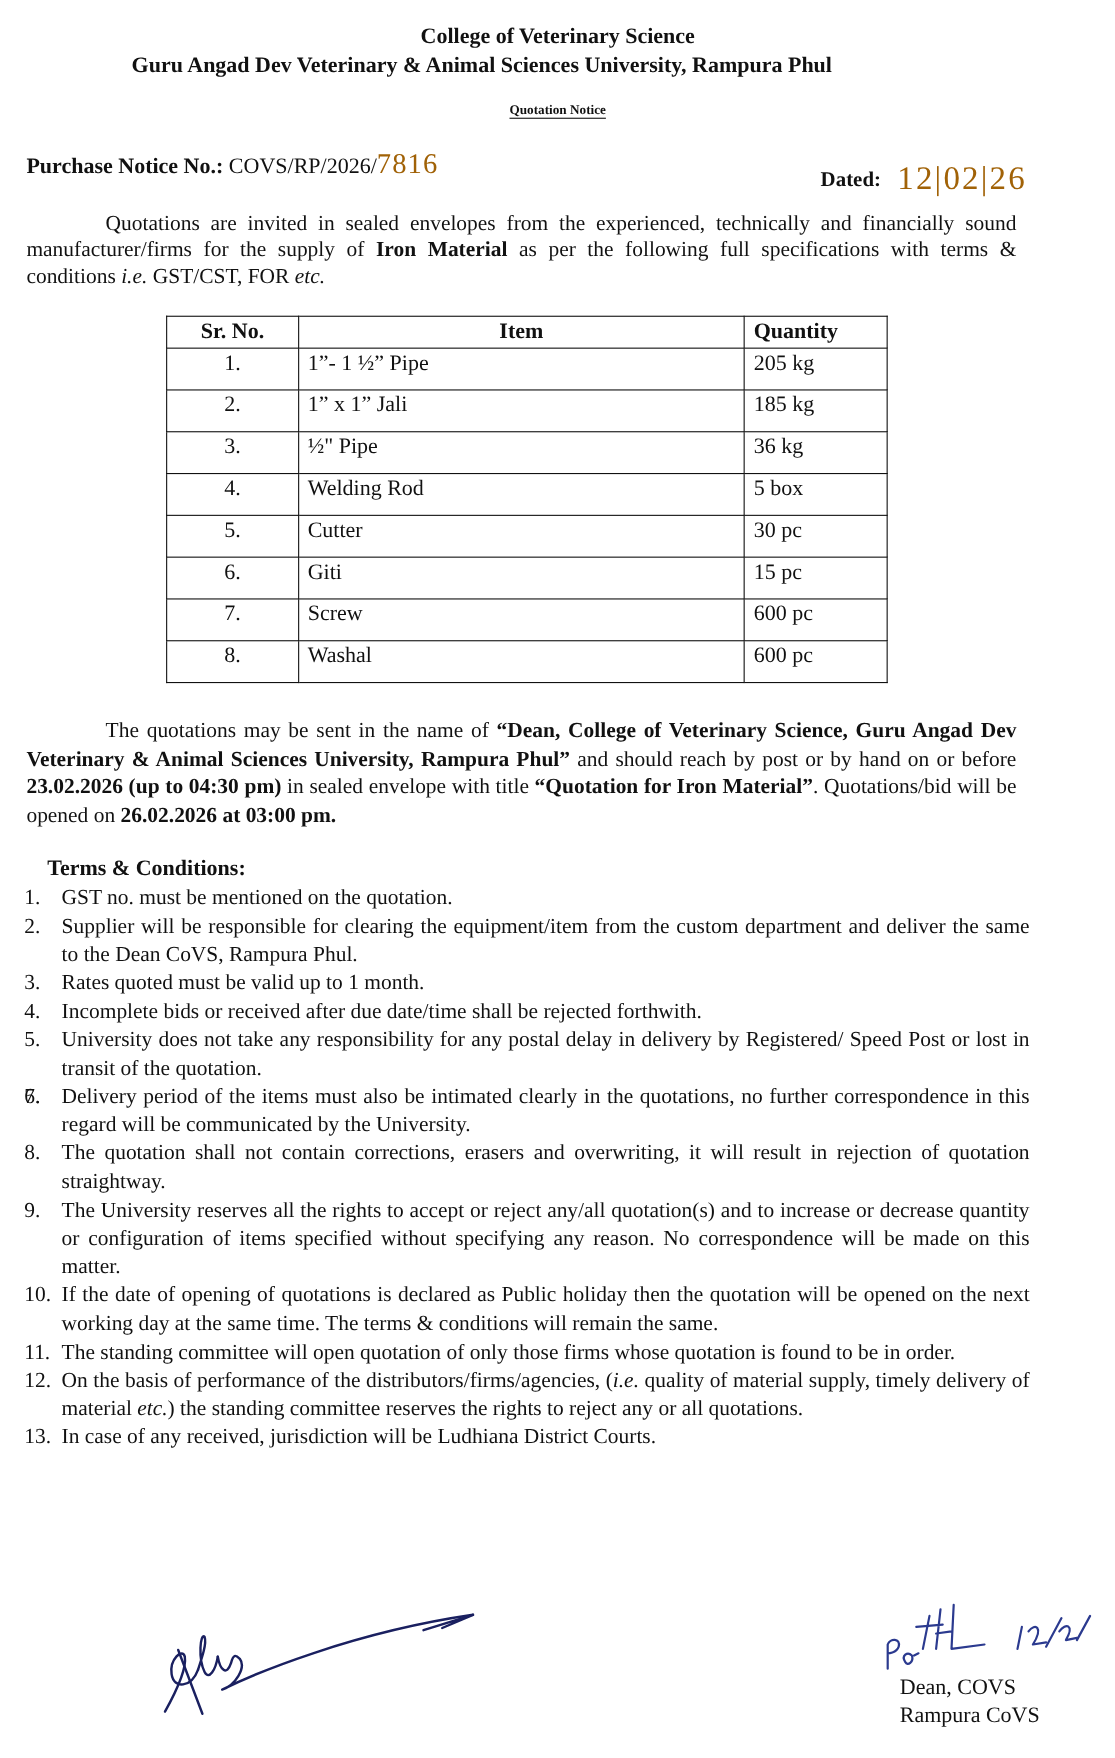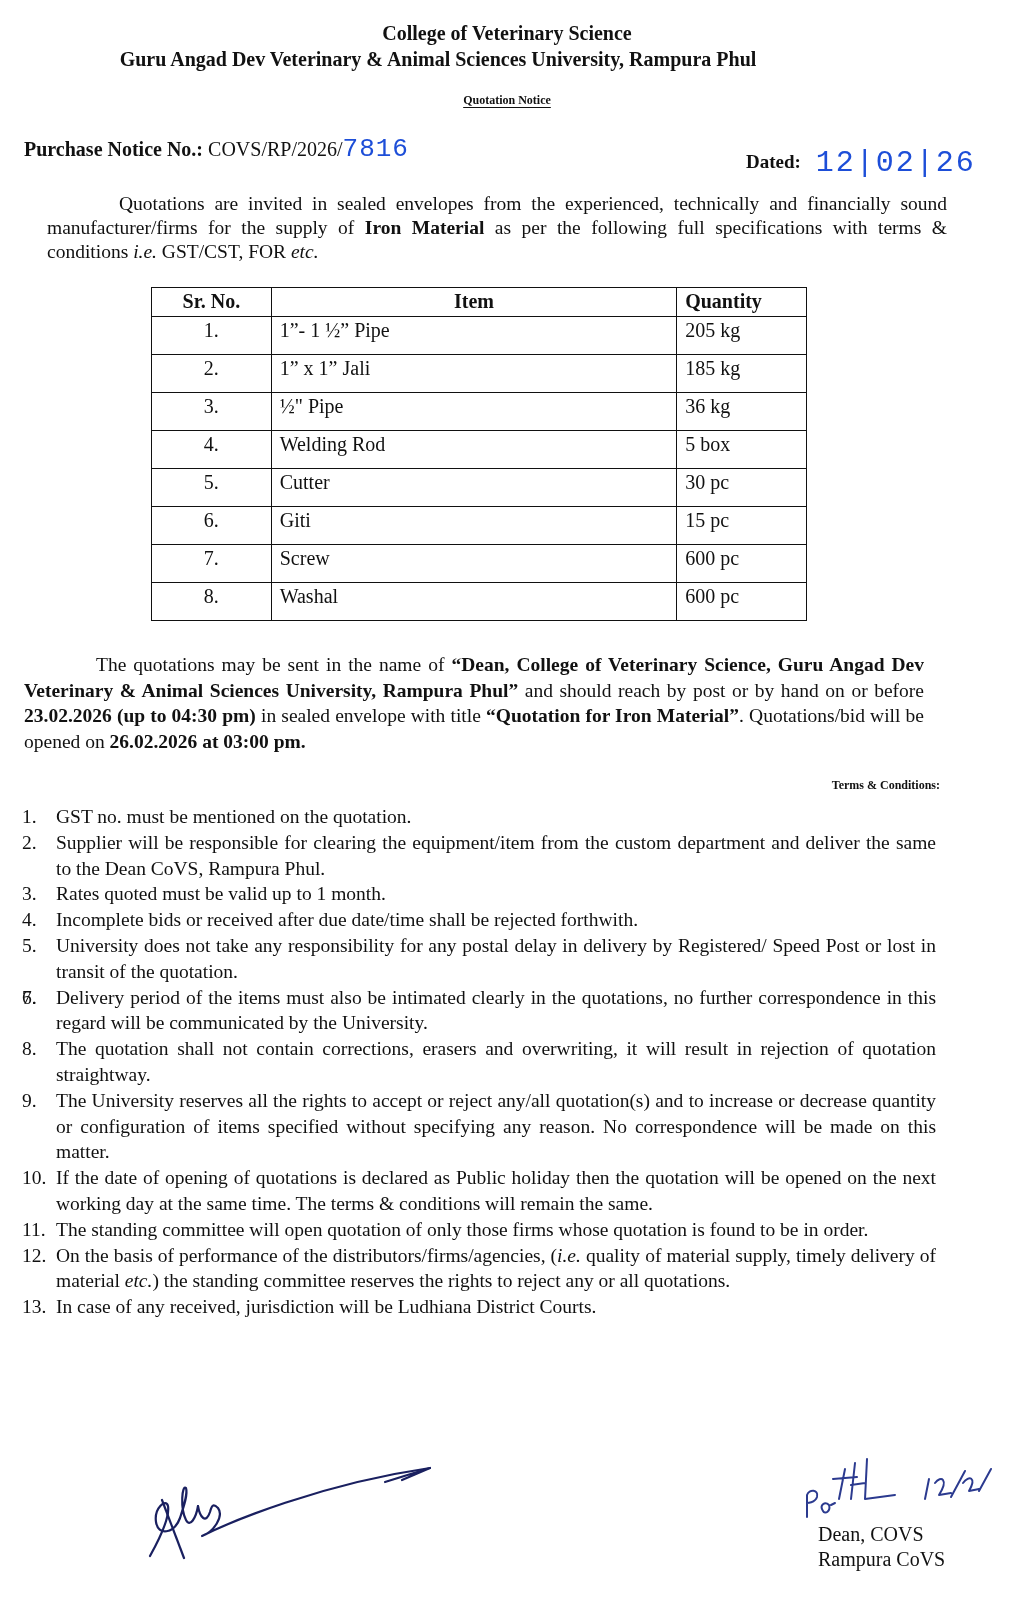--- a/index.html
+++ b/index.html
@@ -7,40 +7,40 @@
     width: 1014px; height: 1598px; position: relative; overflow: hidden;
     font-family: "Liberation Serif", serif; color: #111;
   }
   .abs { position: absolute; }
   .hdr1 { left: 0; width: 1014px; top: 22px; text-align: center; font-size: 20px; font-weight: bold; }
   .hdr2 { left: 0; width: 876px; top: 48px; text-align: center; font-size: 20px; font-weight: bold; }
   .title { left: 0; width: 1014px; top: 93px; text-align: center; font-size: 12px; font-weight: bold; }
   .title span { text-decoration: underline; text-underline-offset: 3px; }
   .pno { left: 24px; top: 134px; font-size: 20px; }
   .pno b { font-weight: bold; }
-  .hand { font-family: Liberation Mono, monospace; color: #1d4ed8; font-weight: 300; text-align: right; }
+  .hand { font-family: Liberation Serif, serif; color: #a16207; font-weight: 300; text-align: right; }
   .pno .hand { font-size: 26px; letter-spacing: 1px; }
   .dated { left: 746px; top: 146px; font-size: 19px; font-weight: bold; }
   .dated .hand { font-size: 30px; font-weight: normal; margin-left: 10px; letter-spacing: 2px; vertical-align: -3px; }
   .para { left: 24px; width: 900px; font-size: 19.5px; line-height: 24px; text-align: justify; }
   .para .ind { display: inline-block; width: 72px; }
-  .p1 { top: 192px; margin-left: 23px; }
+  .p1 { top: 192px; }
   .p2 { top: 652px; line-height: 25.5px; }
   table.items {
     position: absolute; left: 151px; top: 287px; width: 656px;
     border-collapse: collapse; font-size: 20px;
   }
   table.items th, table.items td { border: 1.5px solid #111; padding: 0 8px; vertical-align: top; }
   table.items th { font-weight: bold; height: 28px; line-height: 26px; }
   table.items td { height: 37px; line-height: 26px; }
   .c1 { width: 102px; text-align: center; }
   .c2 { width: 386px; text-align: left; }
   .c3 { width: 112px; text-align: left; }
   .th-item { text-align: center !important; }
-  .tc-head { left: 0; width: 940px; top: 778px; text-align: right; font-size: 12px; font-weight: bold; }
+  .tc-head { left: 0; width: 940px; top: 778px; text-align: left; font-size: 20px; font-weight: bold; padding-left: 43px; }
   ol.terms {
     position: absolute; left: 0; top: 804px; width: 936px; margin: 0; padding: 0;
     list-style: none; font-size: 19.5px; line-height: 25.8px;
   }
   ol.terms li { position: relative; padding-left: 56px; text-align: justify; }
   ol.terms li .num { position: absolute; left: 22px; top: 0; width: 32px; }
   .sig-left { left: 140px; top: 1458px; width: 300px; height: 110px; }
   .sig-right { left: 795px; top: 1455px; width: 200px; height: 140px; }
   .dean { left: 818px; top: 1522px; font-size: 20px; line-height: 25px; }
 </style>

